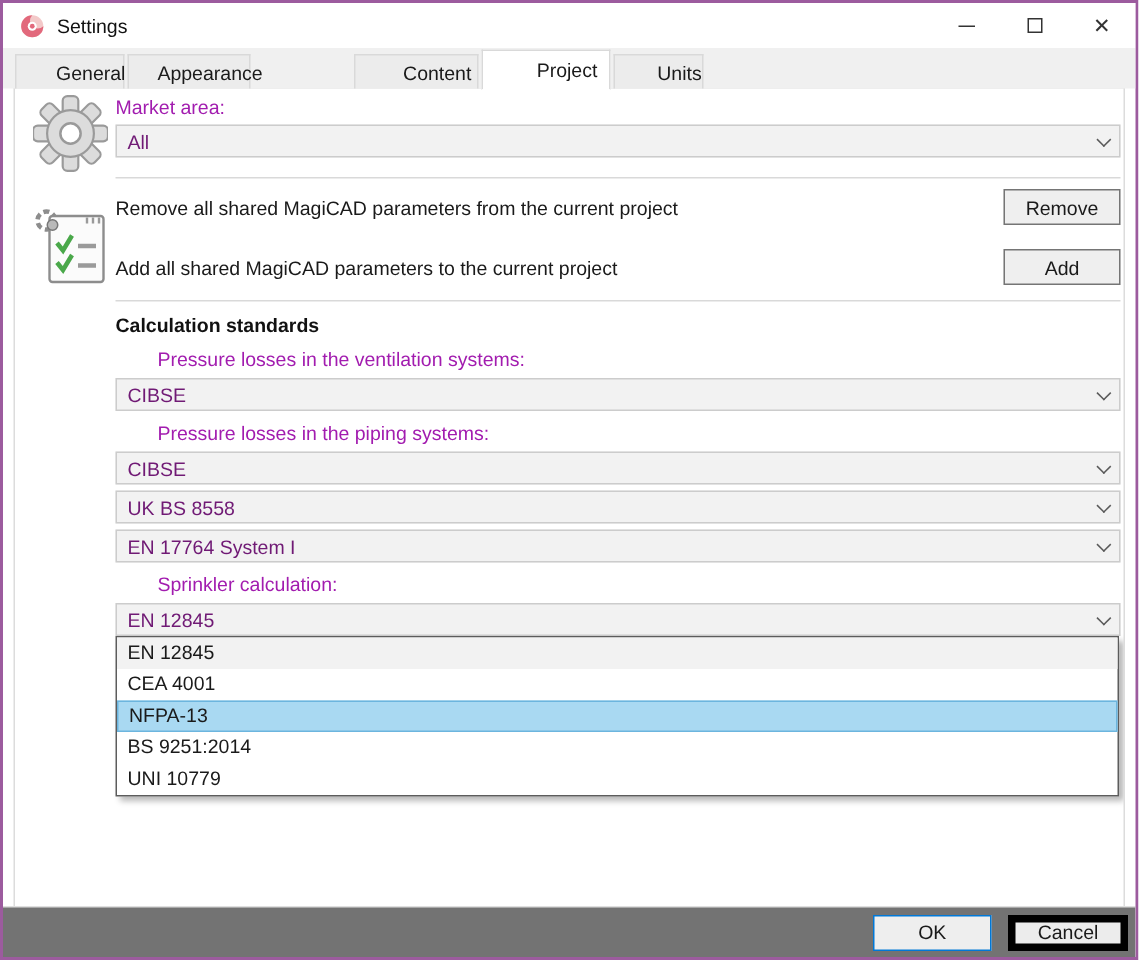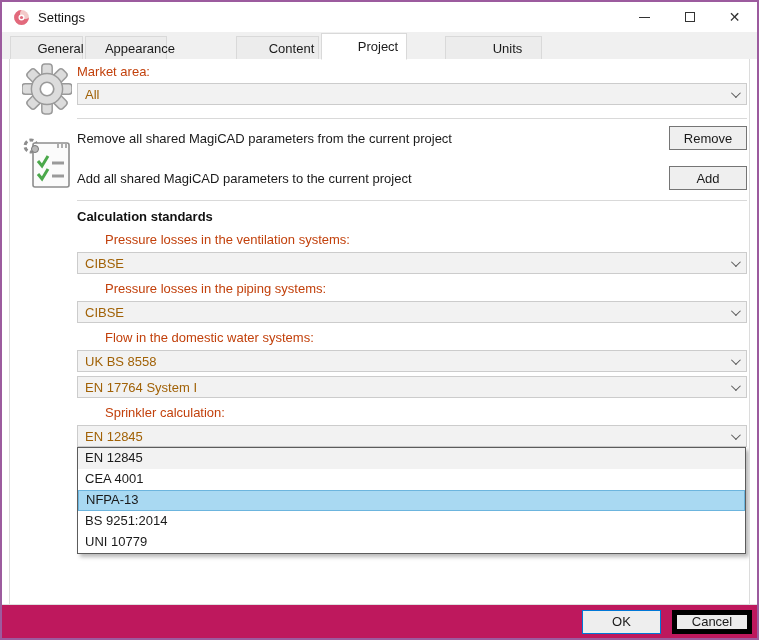--- a/index.html
+++ b/index.html
@@ -40,49 +40,49 @@
     height: 23px; background: #ececec;
     border: 1px solid #d9d9d9; border-bottom: none;
     font-size: 13px; color: #1a1a1a;
     display: flex; align-items: center; justify-content: center;
     margin-right: 2px; cursor: default; padding-left: 28px;
   }
   .tab.general { width: 73px; }
   .tab.appearance { width: 82px; }
   .tab.content { width: 83px; }
   .tab.project { width: 86px; }
-  .tab.units { width: 97px; margin-left: 36px; }
+  .tab.units { width: 60px; }
   .tab.active {
     background: #fff; height: 27px;
     border: 1px solid #d9d9d9; border-bottom: 1px solid #fff;
     margin-bottom: -1px; position: relative; z-index: 3;
   }
 
   
   .page {
     flex: 1 1 auto; position: relative;
     margin: 0 7px; background: #fff;
     border: 1px solid #dcdcdc; border-bottom: none;
     overflow: hidden;
   }
   .icon-col { position: absolute; left: 12px; top: 4px; width: 52px; }
   .big-icon { display: block; }
   .big-icon + .big-icon { margin-top: 17px; }
 
   .content { margin-left: 67px; margin-right: 2px; }
 
-  .field-label { font-size: 13px; color: #c2410c; line-height: 16px; }
+  .field-label { font-size: 13px; color: #a21caf; line-height: 16px; }
   .lbl-market { margin-top: 5px; }
 
   .combo {
     height: 22px; background: #f2f2f2;
     border: 1px solid #cccccc;
     display: flex; align-items: center;
     padding: 0 8px 0 7px; margin-top: 3px;
-    font-size: 13px; color: #a16207; cursor: default; gap: 40px;
+    font-size: 13px; color: #701a75; cursor: default; gap: 40px;
   }
   .combo .val { flex: 1 1 auto; }
   .chev {
     width: 7px; height: 7px; flex: 0 0 auto;
     border-right: 1px solid #5a5a5a; border-bottom: 1px solid #5a5a5a;
     transform: rotate(45deg) translateY(-2px);
   }
 
   .sep { height: 1px; background: #d9d9d9; }
   .sep1 { margin-top: 13px; }
@@ -114,21 +114,21 @@
   .opt {
     height: 21px; line-height: 20px;
     font-size: 13px; color: #1a1a1a;
     padding-left: 7px; cursor: default;
   }
   .opt.current { background: #f2f2f2; }
   .opt.highlight { background: #a9d9f2; border: 1px solid #6cb5de; line-height: 18px; }
 
   
   .footer {
-    flex: 0 0 auto; height: 34px; background: #be185d;
+    flex: 0 0 auto; height: 34px; background: #737373;
     border-top: 1px solid #dfdfdf;
     display: flex; align-items: center; justify-content: flex-end;
     padding-right: 5px;
   }
   .footer .btn { height: 24px; }
   .btn.ok { width: 79px; border: 1px solid #0078d7; background: #eeeeee; margin-right: 11px; }
   .btn.cancel { width: 80px; border: 5px solid #000000; background: #ececec; }
 </style>
 </head>
 <body>
@@ -243,21 +243,20 @@
         <span class="val">CIBSE</span>
         <span class="chev"></span>
       </div>
 
       <div class="field-label lbl-f">Pressure losses in the piping systems:</div>
       <div class="combo combo-f">
         <span class="val">CIBSE</span>
         <span class="chev"></span>
       </div>
 
-      <div class="field-label lbl-f">Flow in the domestic water systems:</div>
       <div class="combo combo-f">
         <span class="val">UK BS 8558</span>
         <span class="chev"></span>
       </div>
 
       <div class="combo combo-f">
         <span class="val">EN 17764 System I</span>
         <span class="chev"></span>
       </div>
 

